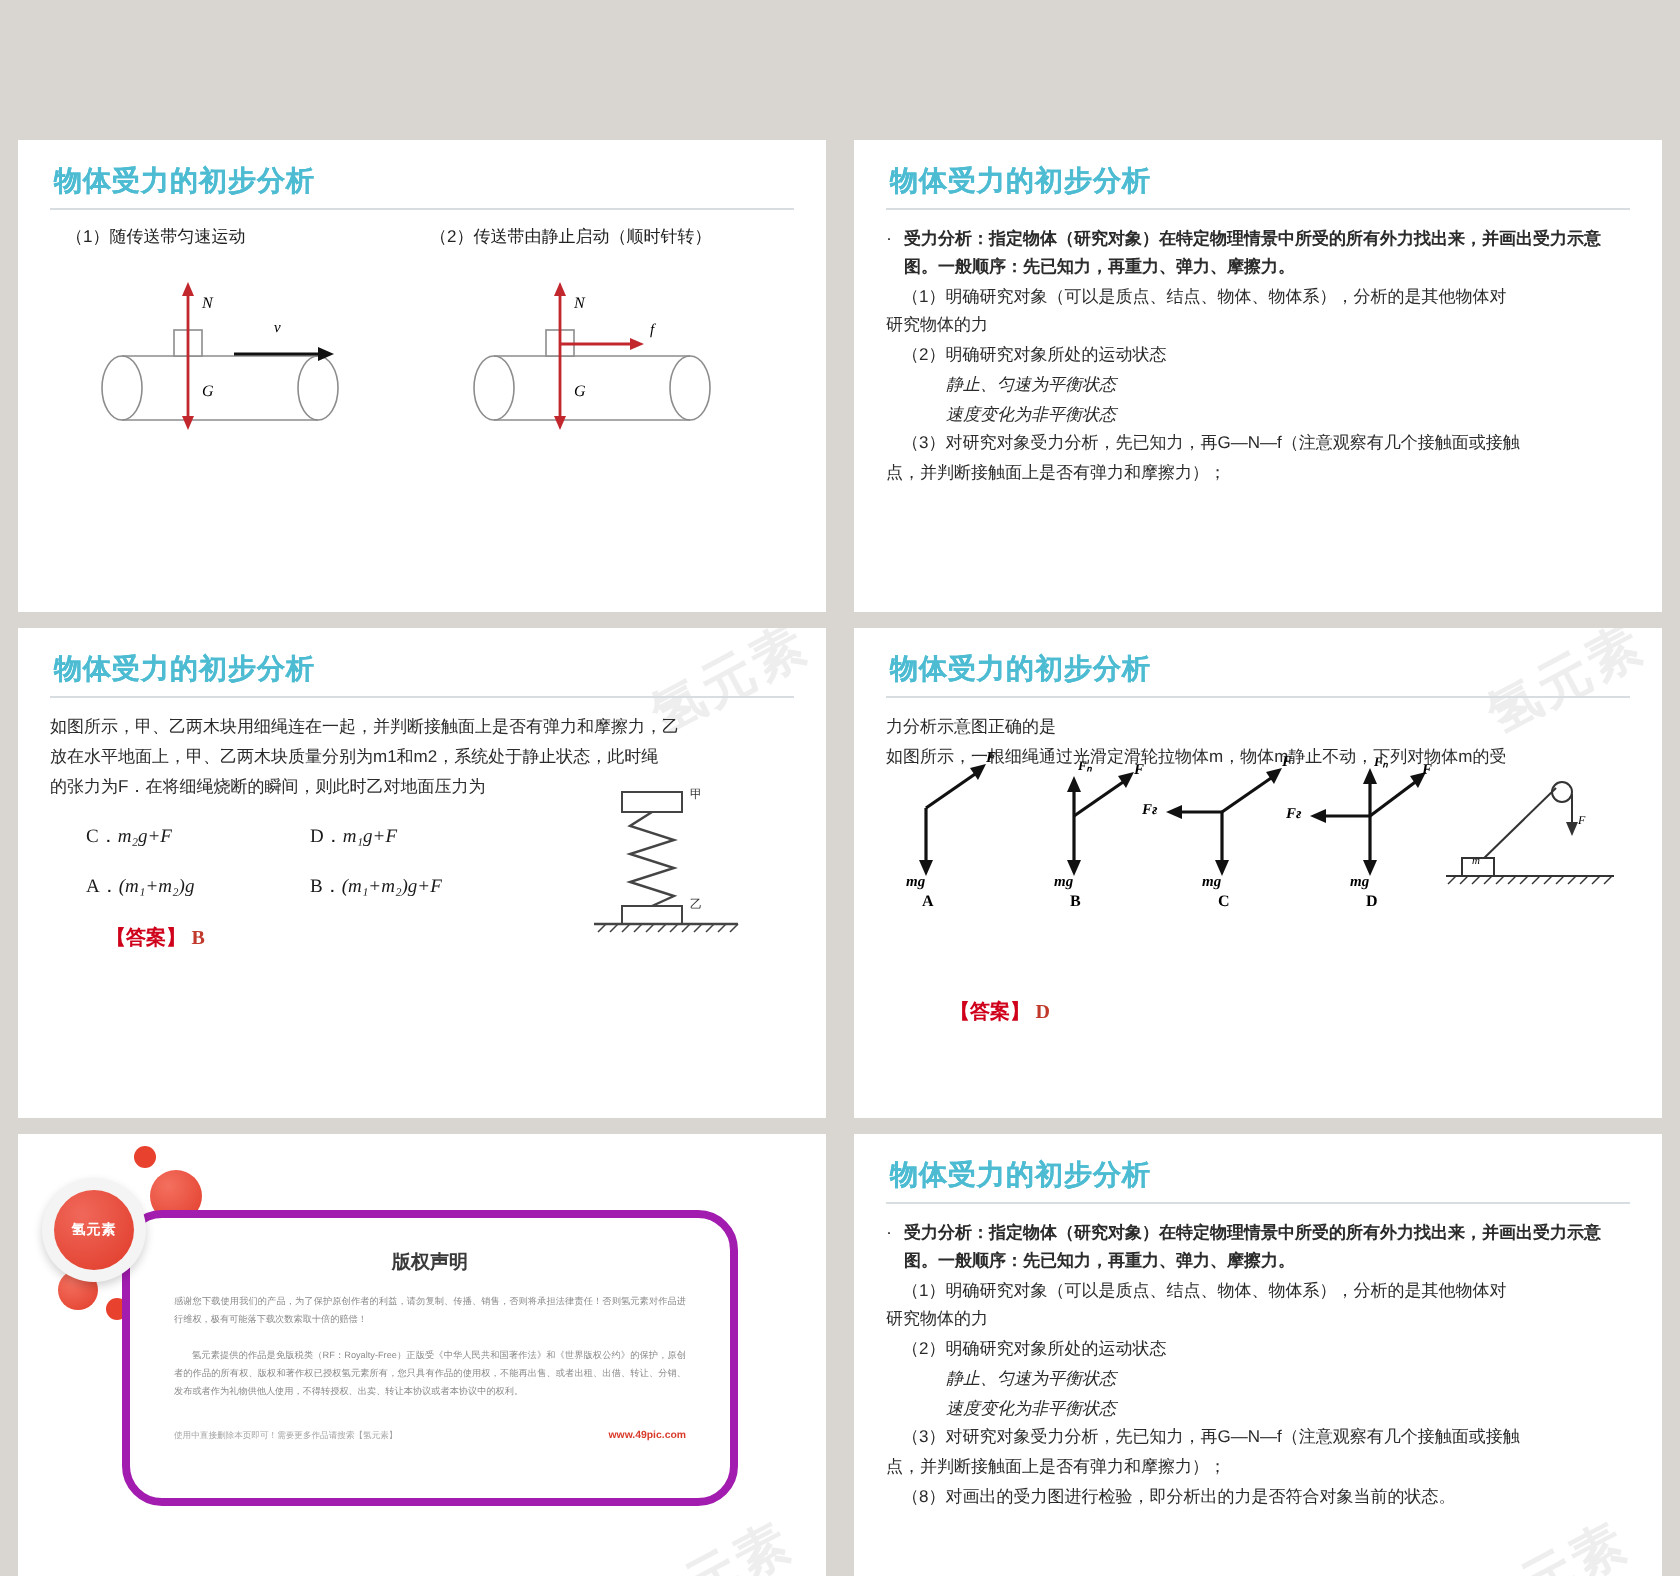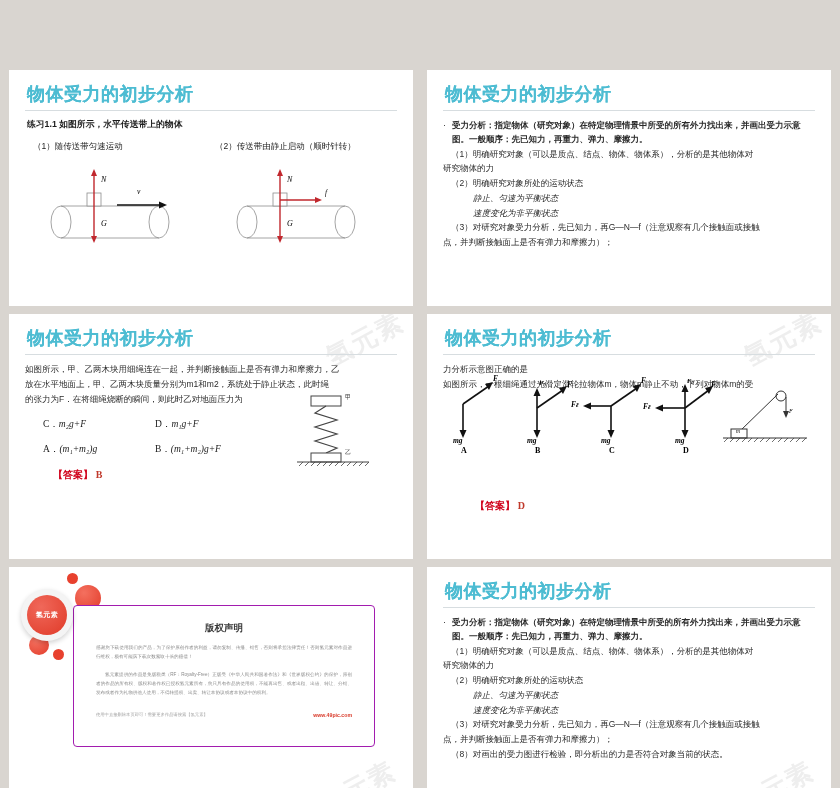--- a/index.html
+++ b/index.html
@@ -26,21 +26,21 @@
     box-sizing:border-box;
   }
   .slide.clipped-top{align-self:end;}
   .inner{
     position:absolute;inset:0;
     padding:12px 16px 8px 16px;
     box-sizing:border-box;
   }
   
   .sld-title{
-    font-size:18px;font-weight:bold;
+    font-size:14px;font-weight:bold;
     background:linear-gradient(90deg,#3fb6cf 0%,#63c6d8 45%,#9fd9e4 100%);
     -webkit-background-clip:text;background-clip:text;
     color:#4dbcd2;
     letter-spacing:.5px;
     margin:0 0 4px 2px;
     white-space:nowrap;
   }
   .title-rule{
     height:1px;background:#d7dde0;margin:0 0 8px 0;
   }
@@ -62,22 +62,22 @@
   .ex-cols{display:flex;margin-left:8px;justify-content:center;}
   .ex-col{width:190px;font-size:8.5px;color:#222;}
   .conveyor-wrap{position:relative;height:86px;margin-top:14px;}
   
   .opts{margin:12px 0 0 18px;font-family:"Liberation Serif",serif;}
   .optrow{display:flex;margin-bottom:12px;}
   .opt{width:112px;font-size:9.5px;color:#1a1a1a;font-style:italic;}
   .opt .lbl{font-style:normal;}
   
   .cp-card{
-    position:absolute;left:64px;top:38px;width:300px;height:140px;
-    border:1px solid #a21caf;border-radius:4px;background:#fff;
+    position:absolute;left:52px;top:38px;width:300px;height:140px;
+    border:4px solid #a21caf;border-radius:20px;background:#fff;
   }
   .cp-title{
     text-align:center;font-size:9.5px;color:#3a3a3a;margin-top:16px;font-weight:bold;
   }
   .cp-p{
     font-size:4.6px;color:#8a8a8a;line-height:1.95;margin:9px 22px 0 22px;text-align:justify;
   }
   .cp-foot{
     display:flex;justify-content:space-between;align-items:center;
     margin:14px 22px 0 22px;
@@ -123,21 +123,20 @@
 
   <div class="slide clipped-top">
     
   </div>
 
   <div class="slide">
     <div class="inner">
       <div class="sld-title">物体受力的初步分析</div>
       <div class="title-rule"></div>
 
-      <div class="ex-head">练习1.1  如图所示，水平传送带上的物体</div>
 
       <div class="ex-cols">
         <div class="ex-col">（1）随传送带匀速运动</div>
         <div class="ex-col">（2）传送带由静止启动（顺时针转）</div>
       </div>
 
       <div class="conveyor-wrap">
         <svg width="360" height="88" viewBox="0 0 360 88">
 
           <g>

